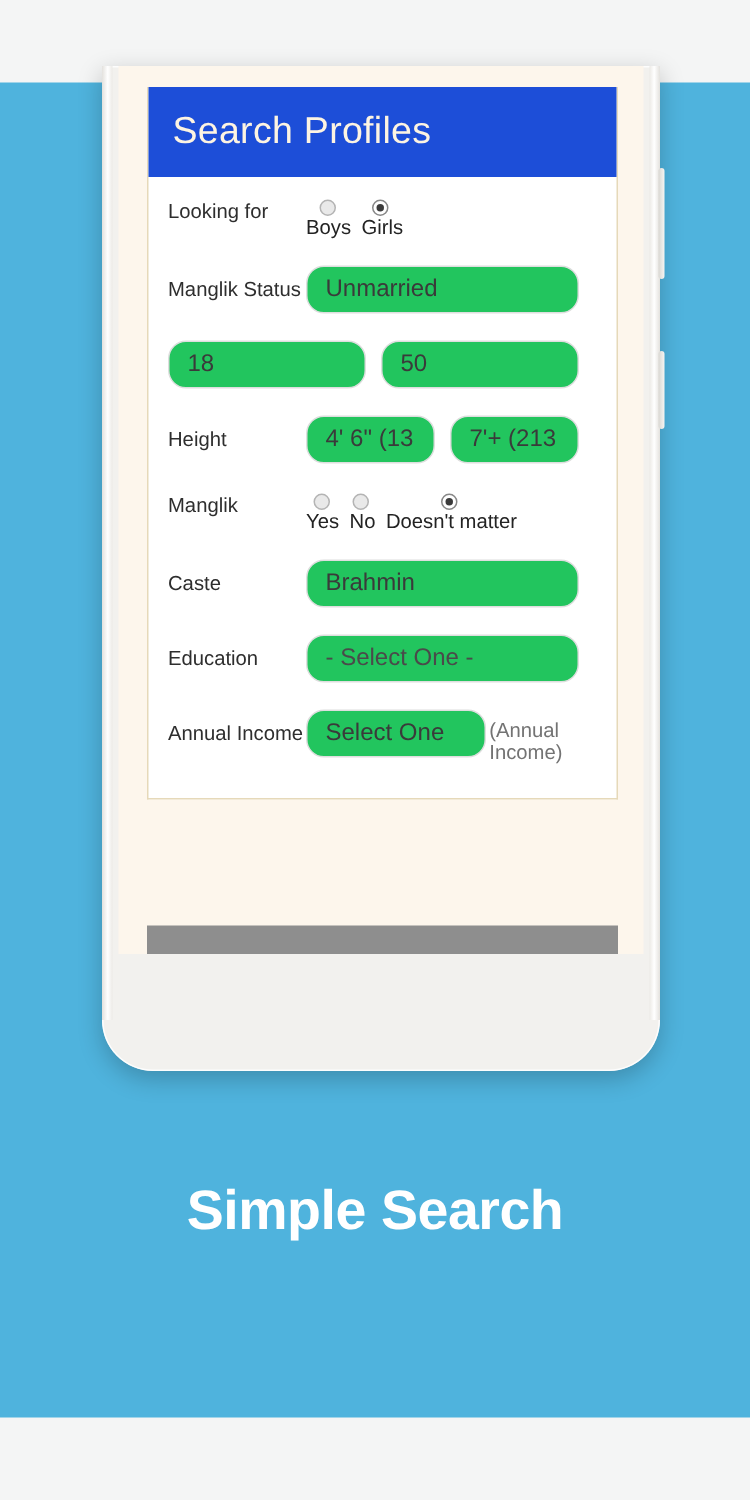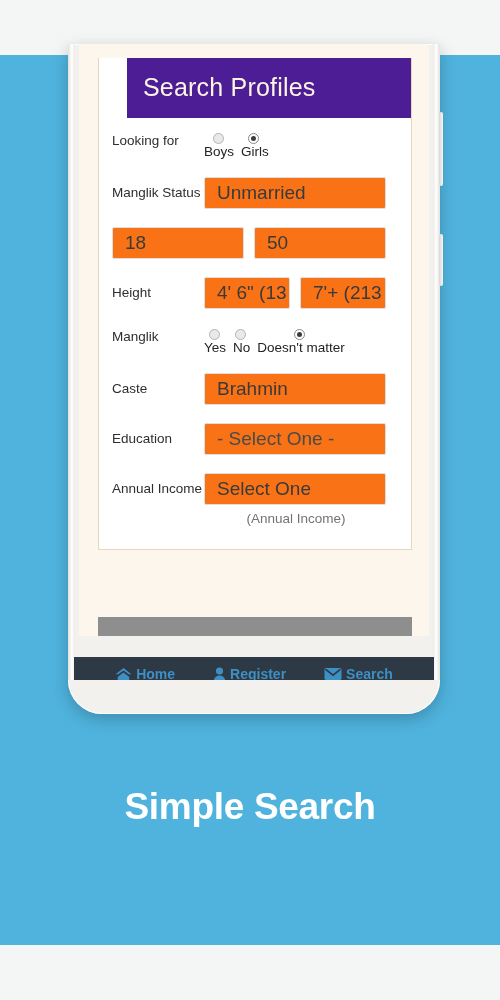--- a/index.html
+++ b/index.html
@@ -86,28 +86,27 @@
     position: absolute;
     left: 19px;
     top: 14px;
     width: 314px;
     background: #ffffff;
     border: 1px solid #e6d9b9;
     border-top: none;
   }
 
   .card-header {
-    background: #4c1d95;
+    background: #1d4ed8;
     color: #fdf4e2;
     padding: 17px 16px 18px 16px;
     font-size: 25px;
     font-weight: 400;
     letter-spacing: 0.2px;
     line-height: 1;
-    margin-left: 28px;
   }
 
   .card-body { padding: 4px 12px 14px 0; }
 
   
   .row {
     display: flex;
     align-items: flex-start;
     padding: 9px 13px 9px 13px;
   }
@@ -121,36 +120,36 @@
     padding-top: 7px;
   }
   .row.radio-row .row-label { padding-top: 1px; }
 
   .row-control {
     flex: 1;
     display: flex;
     gap: 10px;
     min-width: 0;
   }
-  .row-control.stacked { flex-direction: column; gap: 0; align-items: center; }
+  .row-control.stacked { gap: 0; }
 
   
   .field {
     border: 1px solid #dedede;
-    background: #f97316;
+    background: #22c55e;
     height: 32px;
     line-height: 30px;
     padding: 0 12px;
-    font-size: 19px;
+    font-size: 16px;
     color: #3a3a3a;
     font-family: "Liberation Sans", sans-serif;
     width: 100%;
     overflow: hidden;
     white-space: nowrap;
-    border-radius: 2px;
+    border-radius: 12px;
   }
   .field.half { width: 50%; }
   .field.muted { color: #4a4a4a; }
 
   .sub-note {
     font-size: 13.5px;
     color: #737373;
     padding: 6px 0 0 2px;
   }
 
@@ -345,42 +344,15 @@
 
       </div>
     </div>
 
     <div class="gray-block">
       
     </div>
 
   </div>
 
-  <div class="bottom-nav">
-
-    <div class="nav-item">
-      <svg class="nav-ico" width="17" height="15" viewBox="0 0 17 15">
-        <path d="M8.5 1 L16.4 7.2 L13.8 7.2 L8.5 3.4 L3.2 7.2 L0.6 7.2 Z" fill="#3d8fc4"></path>
-        <path d="M8.5 5.6 L14.3 9.9 L14.3 14 L2.7 14 L2.7 9.9 Z" fill="#3d8fc4"></path>
-      </svg>
-      <span>Home</span>
-    </div>
-
-    <div class="nav-item">
-      <svg class="nav-ico" width="13" height="15" viewBox="0 0 13 15">
-        <circle cx="6.5" cy="4" r="3.6" fill="#3d8fc4"></circle>
-        <path d="M0.6 15 C0.6 10.5 3.2 8.4 6.5 8.4 C9.8 8.4 12.4 10.5 12.4 15 Z" fill="#3d8fc4"></path>
-      </svg>
-      <span>Register</span>
-    </div>
-
-    <div class="nav-item">
-      <svg class="nav-ico" width="18" height="14" viewBox="0 0 18 14">
-        <rect x="0.5" y="1" width="17" height="12" rx="1.4" fill="#3d8fc4"></rect>
-        <path d="M1.4 2.2 L9 8.2 L16.6 2.2" stroke="#2d3a45" stroke-width="1.6" fill="none"></path>
-      </svg>
-      <span>Search</span>
-    </div>
-
-  </div>
 </div>
 
 <div class="caption">Simple Search</div>
 
 </body></html>

